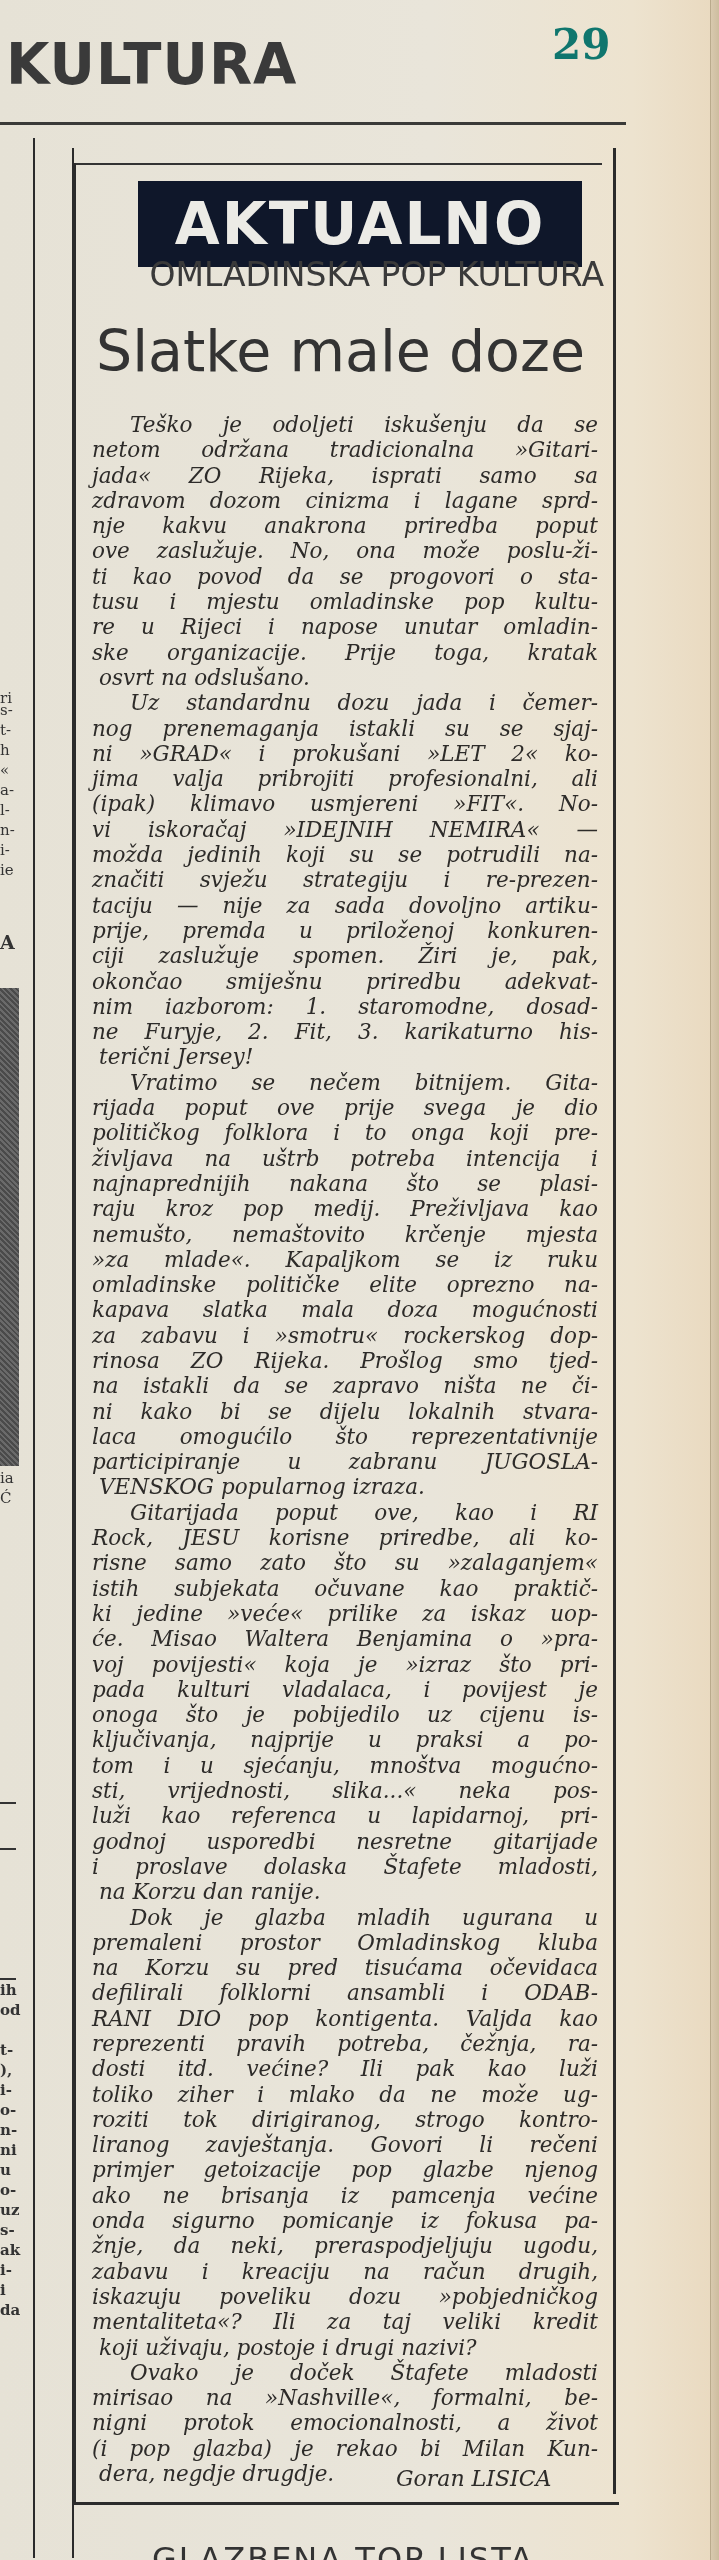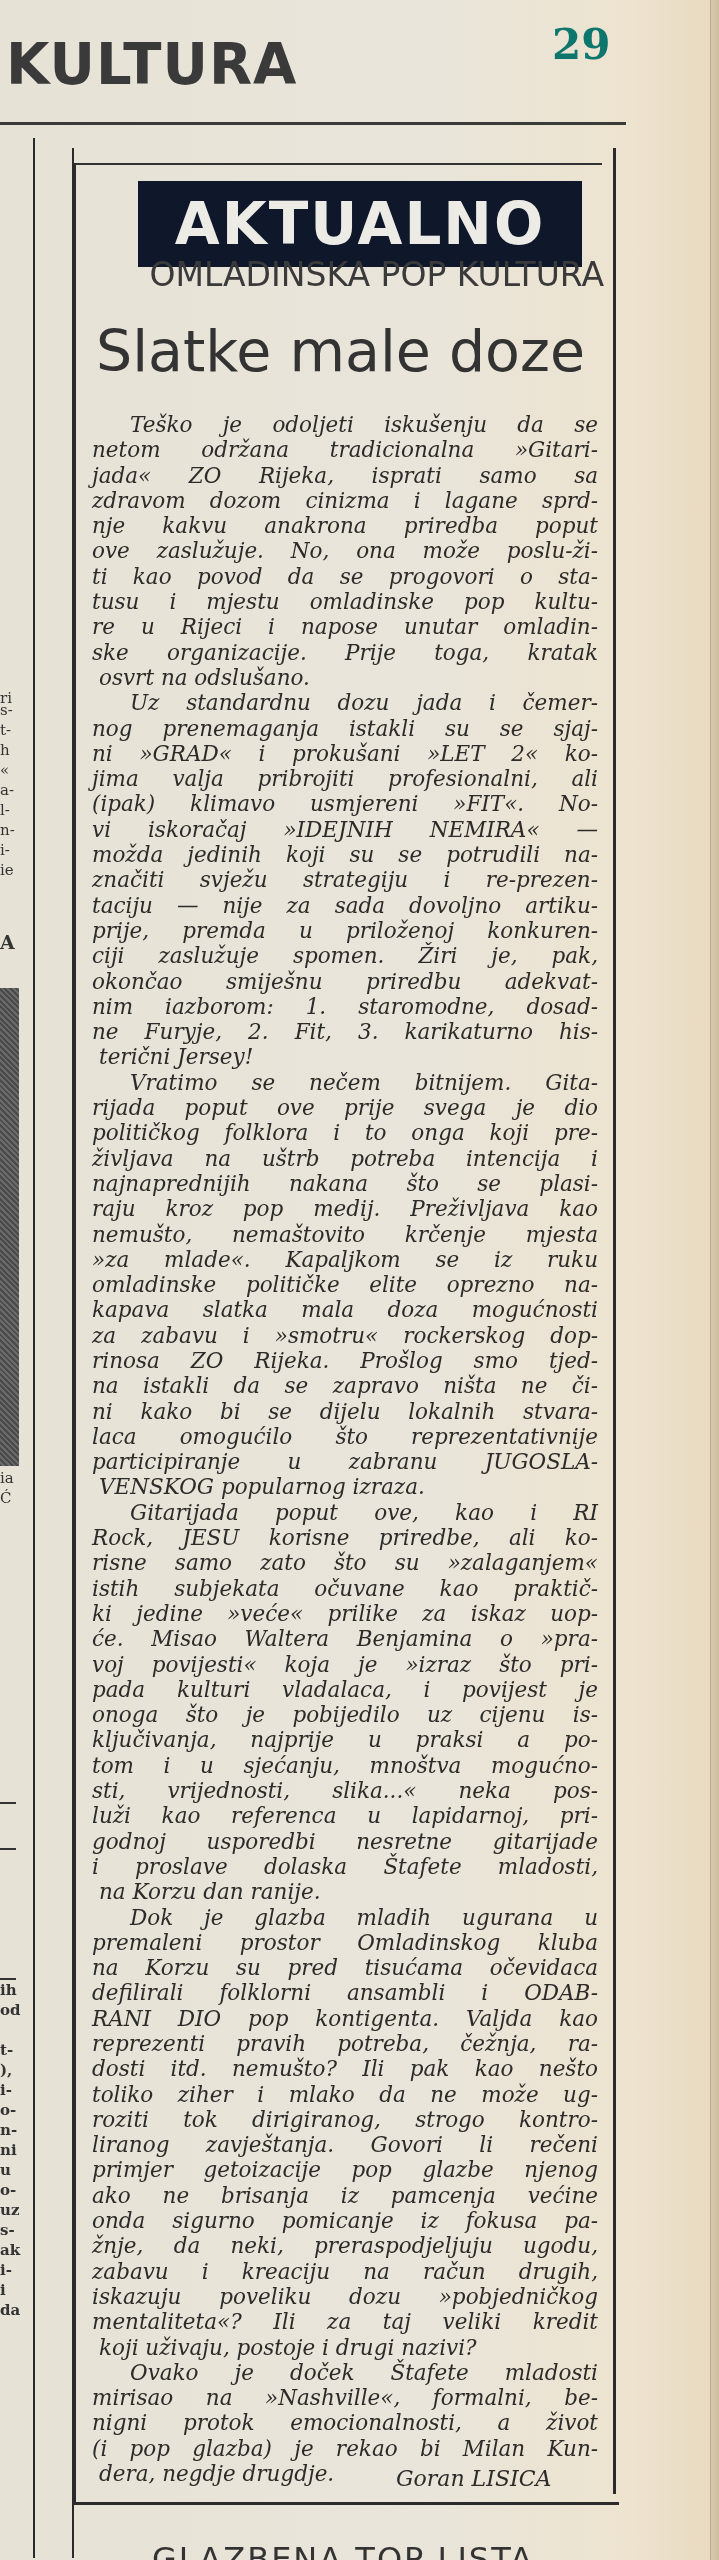--- a/index.html
+++ b/index.html
@@ -167,21 +167,21 @@
     <div class="line">luži kao referenca u lapidarnoj, pri-</div>
     <div class="line">godnoj usporedbi  nesretne gitarijade</div>
     <div class="line">i proslave dolaska Štafete mladosti,</div>
     <div class="line last">na Korzu dan ranije.</div>
     <div class="line indent">Dok je glazba mladih ugurana  u</div>
     <div class="line">premaleni prostor Omladinskog kluba</div>
     <div class="line">na Korzu su pred tisućama očevidaca</div>
     <div class="line">defilirali folklorni ansambli i ODAB-</div>
     <div class="line">RANI DIO pop kontigenta. Valjda kao</div>
     <div class="line">reprezenti pravih potreba, čežnja, ra-</div>
-    <div class="line">dosti itd. nemušto? Ili pak kao nešto</div>
+    <div class="line">dosti itd. većine? Ili pak kao luži</div>
     <div class="line">toliko ziher i mlako da ne može ug-</div>
     <div class="line">roziti tok dirigiranog, strogo kontro-</div>
     <div class="line">liranog zavještanja. Govori li rečeni</div>
     <div class="line">primjer getoizacije pop glazbe njenog</div>
     <div class="line">ako ne brisanja iz pamcenja većine</div>
     <div class="line">onda sigurno pomicanje iz fokusa pa-</div>
     <div class="line">žnje, da neki, preraspodjeljuju ugodu,</div>
     <div class="line">zabavu i kreaciju na račun drugih,</div>
     <div class="line">iskazuju poveliku dozu »pobjedničkog</div>
     <div class="line">mentaliteta«? Ili za taj veliki kredit</div>

